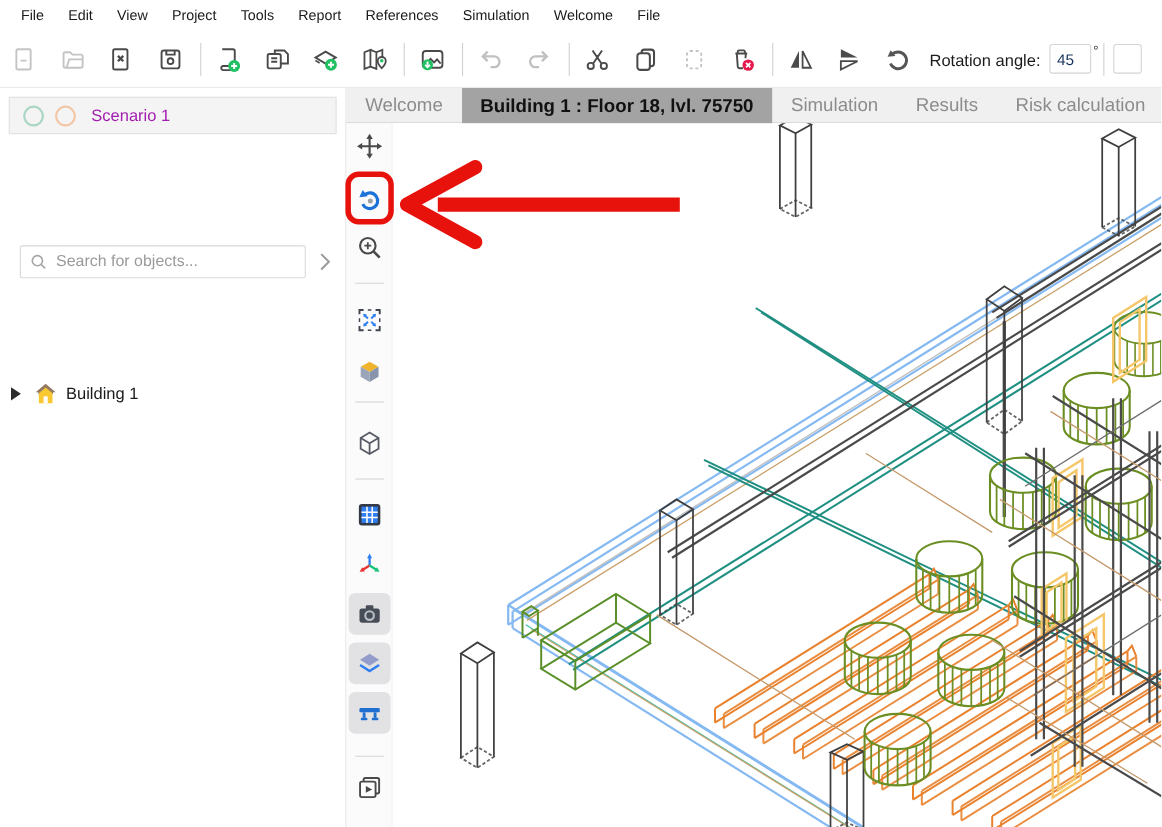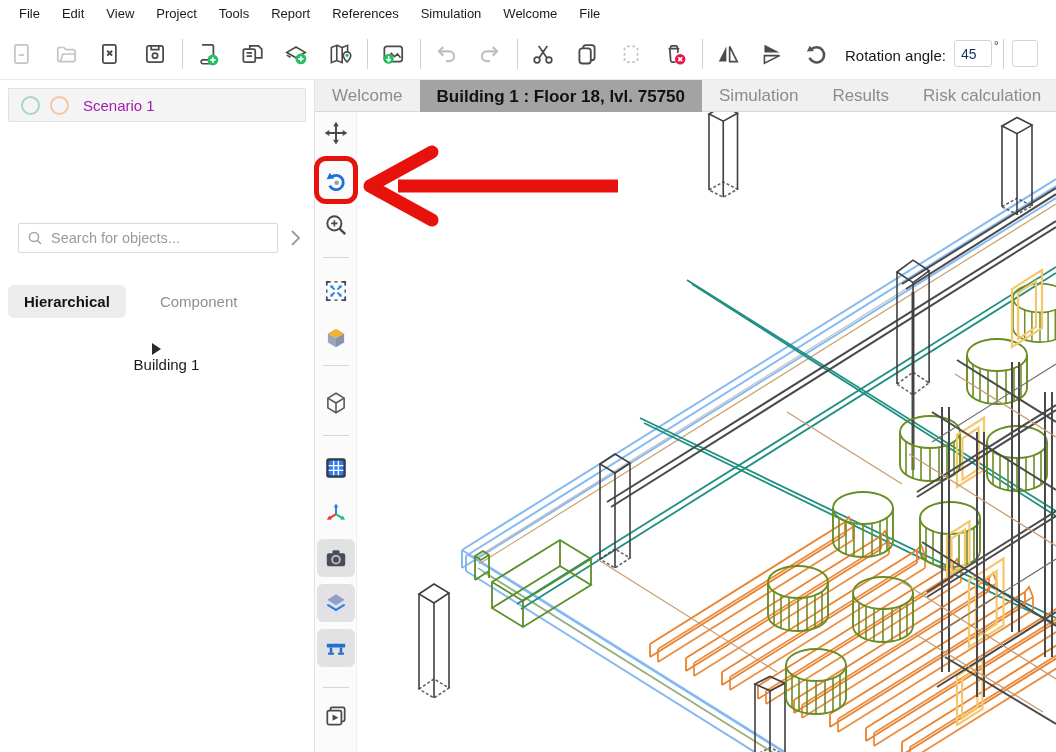--- a/index.html
+++ b/index.html
@@ -29,21 +29,21 @@
   .circ.peach { border:2px solid #f2c6a6; }
   .scenario-row .lbl { font-size:15px; color:#a21caf; margin-left:4px; }
   .searchbox { position:absolute; left:18px; top:143px; width:260px; height:30px; border:1px solid #d9d9d9; border-radius:2px; display:flex; align-items:center; padding:12px 8px; background:#fff; }
   .searchbox input { border:none; outline:none; flex:1; font-family:"Liberation Sans",sans-serif; font-size:14.5px; color:#333; margin-left:8px; }
   .searchbox input::placeholder { color:#9a9a9a; }
   .search-chevron { position:absolute; left:285px; top:146px; width:20px; height:24px; display:flex; align-items:center; justify-content:center; }
   .viewtabs { position:absolute; left:8px; top:203px; height:36px; display:flex; align-items:center; }
   .vt { font-size:15px; padding:8px 16px; border-radius:6px; cursor:default; }
   .vt.active { background:#ececec; color:#141414; font-weight:bold; }
   .vt.inactive { color:#8f8f8f; margin-left:18px; }
-  .tree-item { position:absolute; left:0; top:263px; width:315px; height:30px; display:flex; align-items:center; padding-left:10px;flex-direction:column; }
+  .tree-item { position:absolute; left:0; top:263px; width:315px; height:30px; display:flex; align-items:center; padding-left:10px; }
   .expander { width:0; height:0; border-top:6px solid transparent; border-bottom:6px solid transparent; border-left:9px solid #2b2b2b; margin-right:12px; }
   .tree-item .lbl { font-size:15px; color:#1a1a1a; margin-left:8px; }
 
   
   .tabbar { position:absolute; left:315px; top:80px; width:741px; height:32px; background:#f0f0f0; border-bottom:1px solid #d9d9d9; display:flex; }
   .tab { height:32px; display:flex; align-items:center; padding:0 17px; font-size:17px; color:#8c8c8c; white-space:nowrap; }
   .tab.active { background:#a3a3a3; color:#111; font-weight:bold; position:relative; margin-bottom:-1px; height:33px; }
 
   
   .vtoolbar { position:absolute; left:315px; top:112px; width:42px; height:640px; background:#fbfbfb; border-right:1px solid #efefef; }
@@ -222,24 +222,20 @@
           <circle cx="7" cy="7" r="4.6"></circle>
           <path d="M10.4,10.4 L14,14"></path>
         </svg>
       <input type="text" placeholder="Search for objects..." style="">
     </div>
     <div class="search-chevron">
       <svg width="11" height="18" viewBox="0 0 11 18" fill="none" stroke="#9a9a9a" stroke-width="1.8">
           <path d="M2,2 L9,9 L2,16"></path>
         </svg>
     </div>
-    <div class="viewtabs">
-      <span class="vt active">Hierarchical</span>
-      <span class="vt inactive">Component</span>
-    </div>
     <div class="tree-item">
       <span class="expander"></span>
       <svg width="21" height="20" viewBox="0 0 22 21">
           <polygon points="11,1 1.5,9 4,9 4,11 18,11 18,9 20.5,9" fill="#937862"></polygon>
           <polygon points="4.5,10 11,4.5 17.5,10 17.5,19.5 4.5,19.5" fill="#f8c832"></polygon>
           <rect x="9" y="13" width="4" height="6.5" fill="#fff"></rect>
         </svg>
       <span class="lbl">Building 1</span>
     </div>
   </div>

